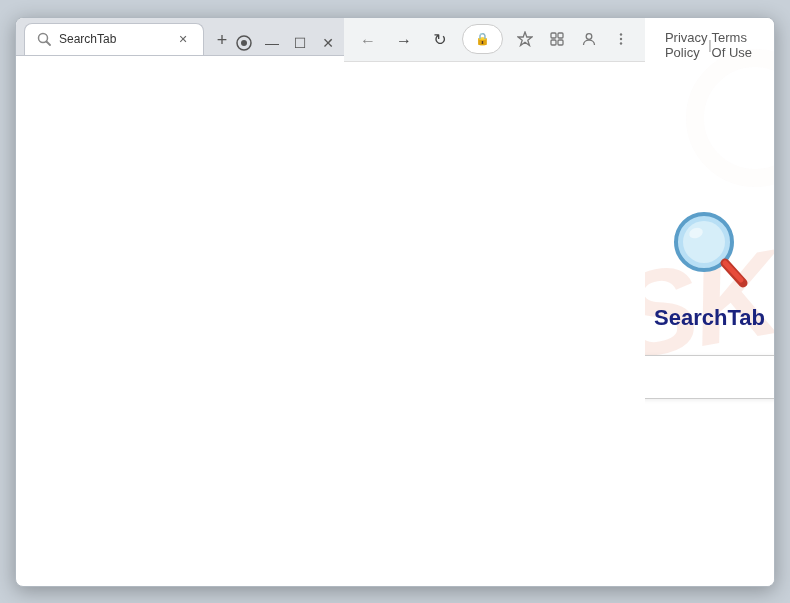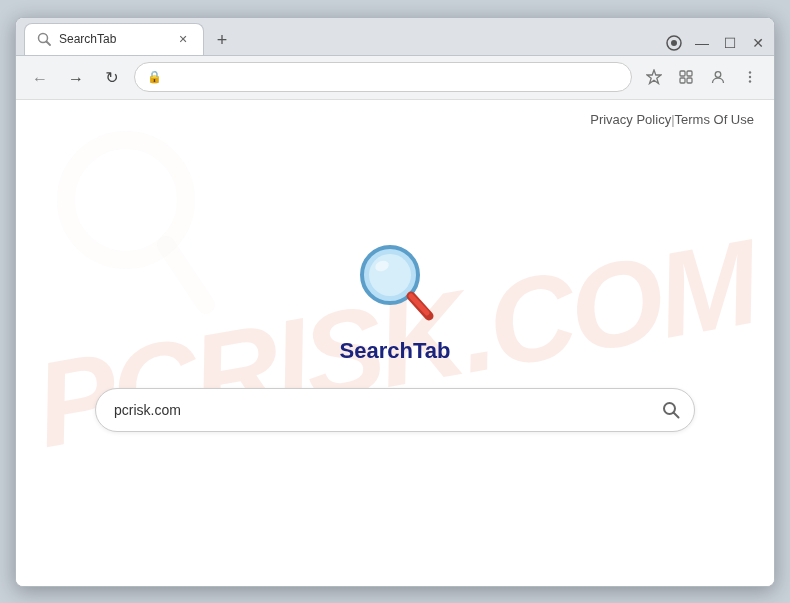--- a/index.html
+++ b/index.html
@@ -14,21 +14,21 @@
     }
 
     .browser-window {
       width: 760px;
       height: 570px;
       background: #fff;
       border-radius: 8px;
       box-shadow: 0 4px 20px rgba(0,0,0,0.3);
       overflow: hidden;
       display: flex;
-      flex-direction: column;
+      flex-direction: row;
       border: 1.5px solid #b0b8c0;
     }
 
     
     .title-bar {
       background: #dee1e6;
       height: 38px;
       display: flex;
       align-items: flex-end;
       padding: 0 8px;

